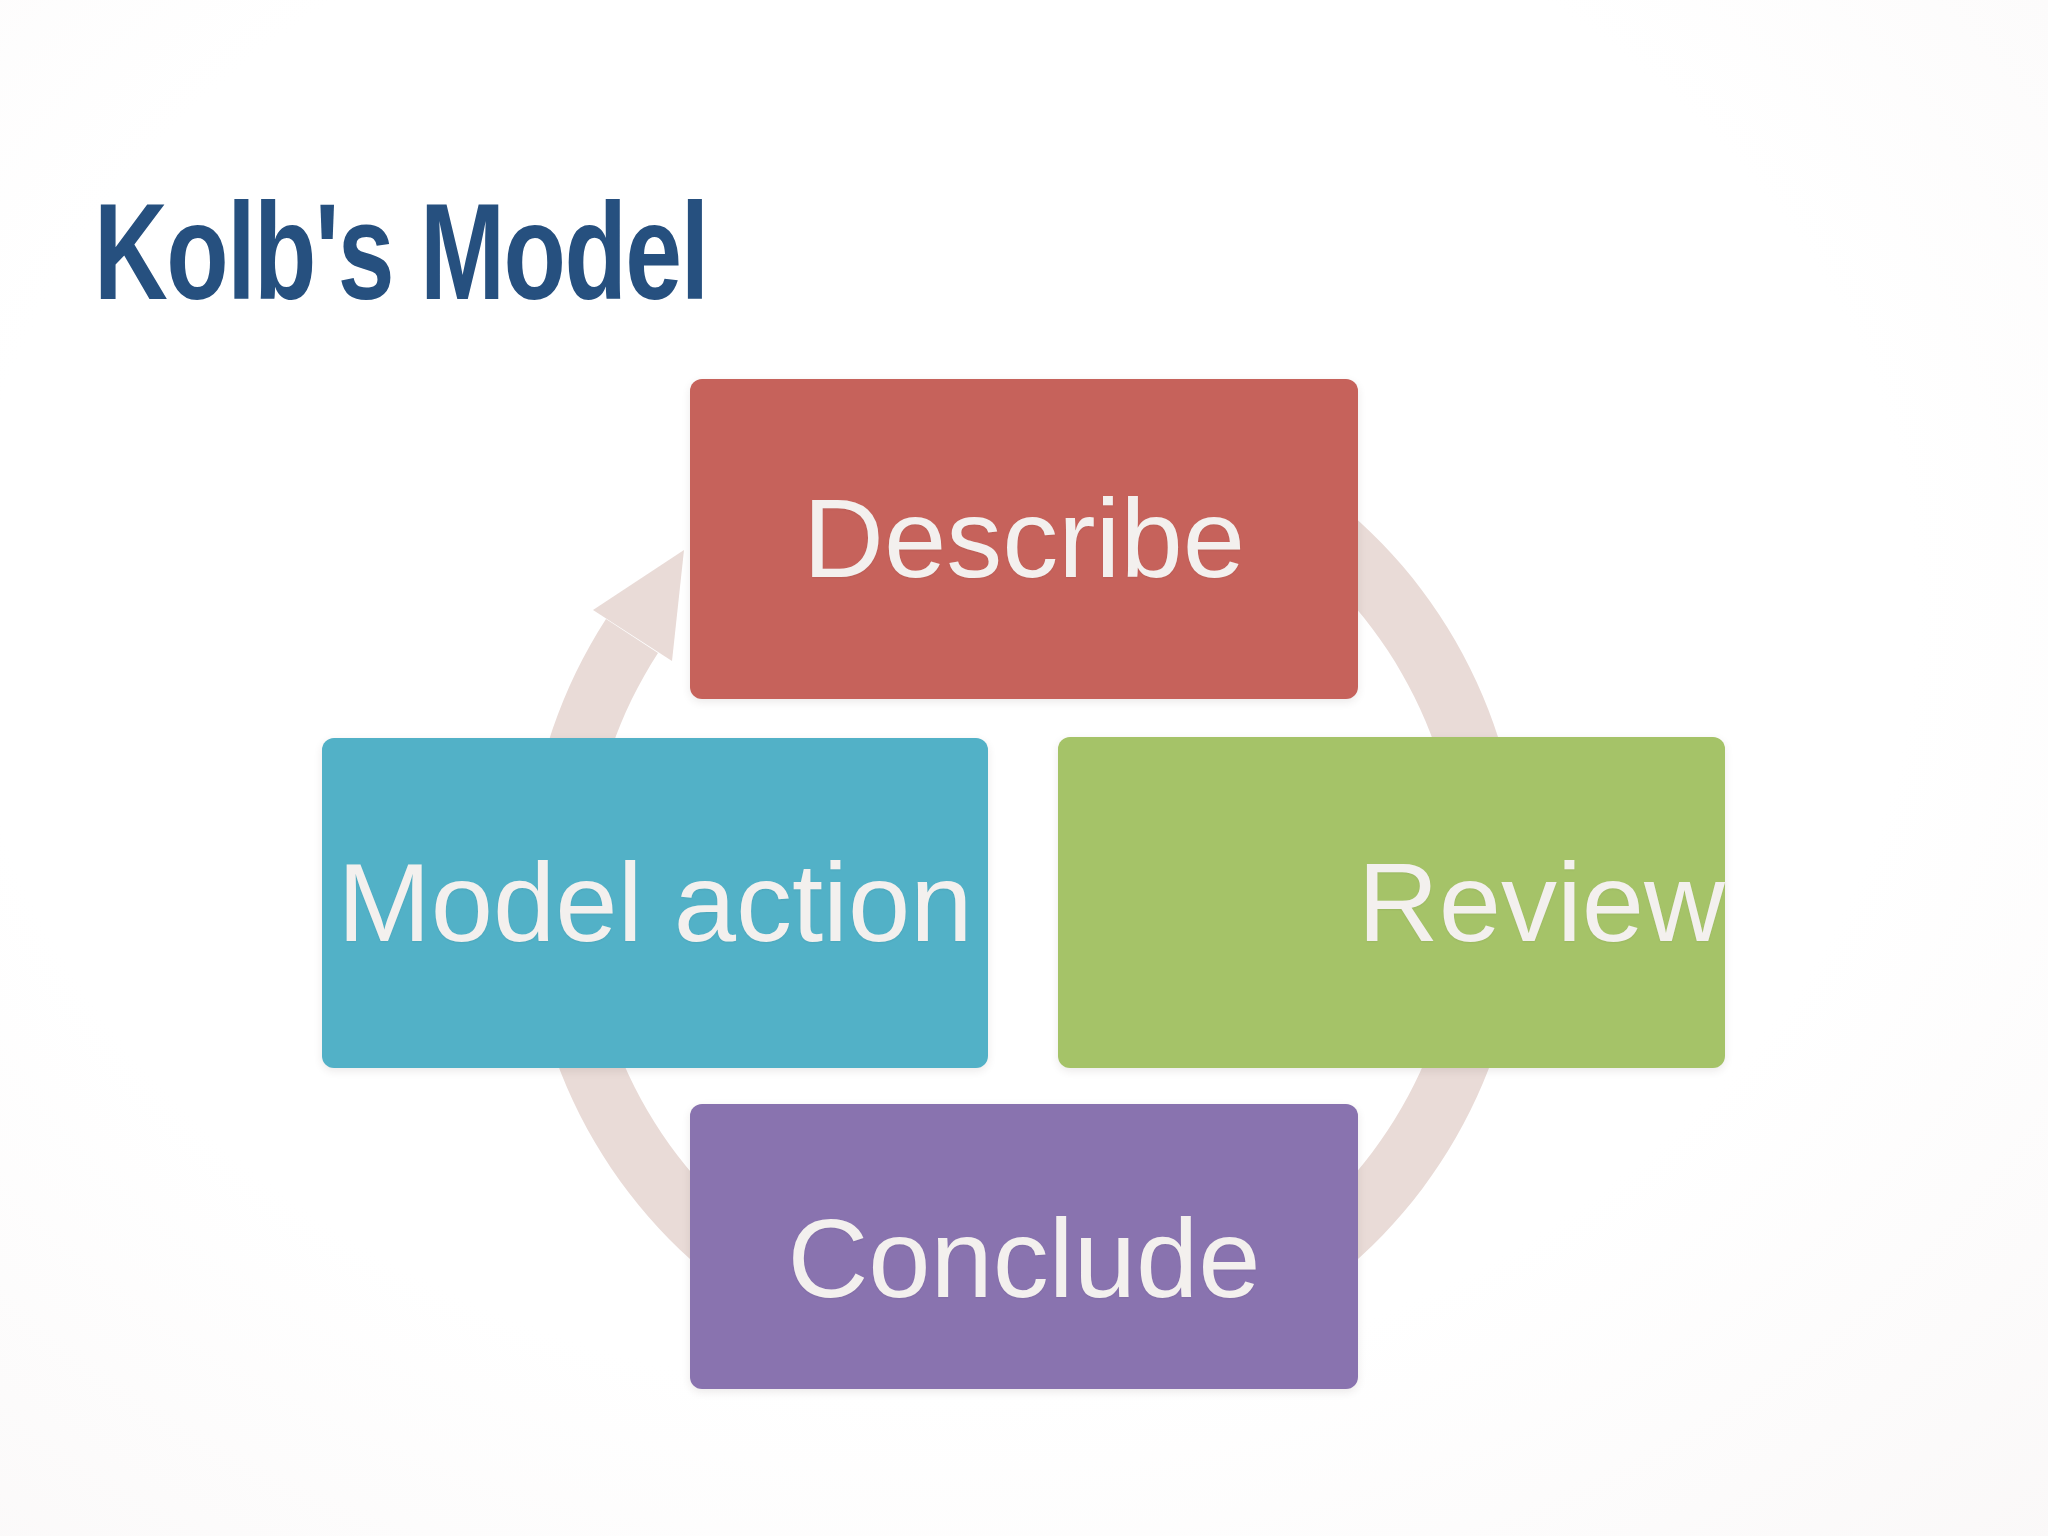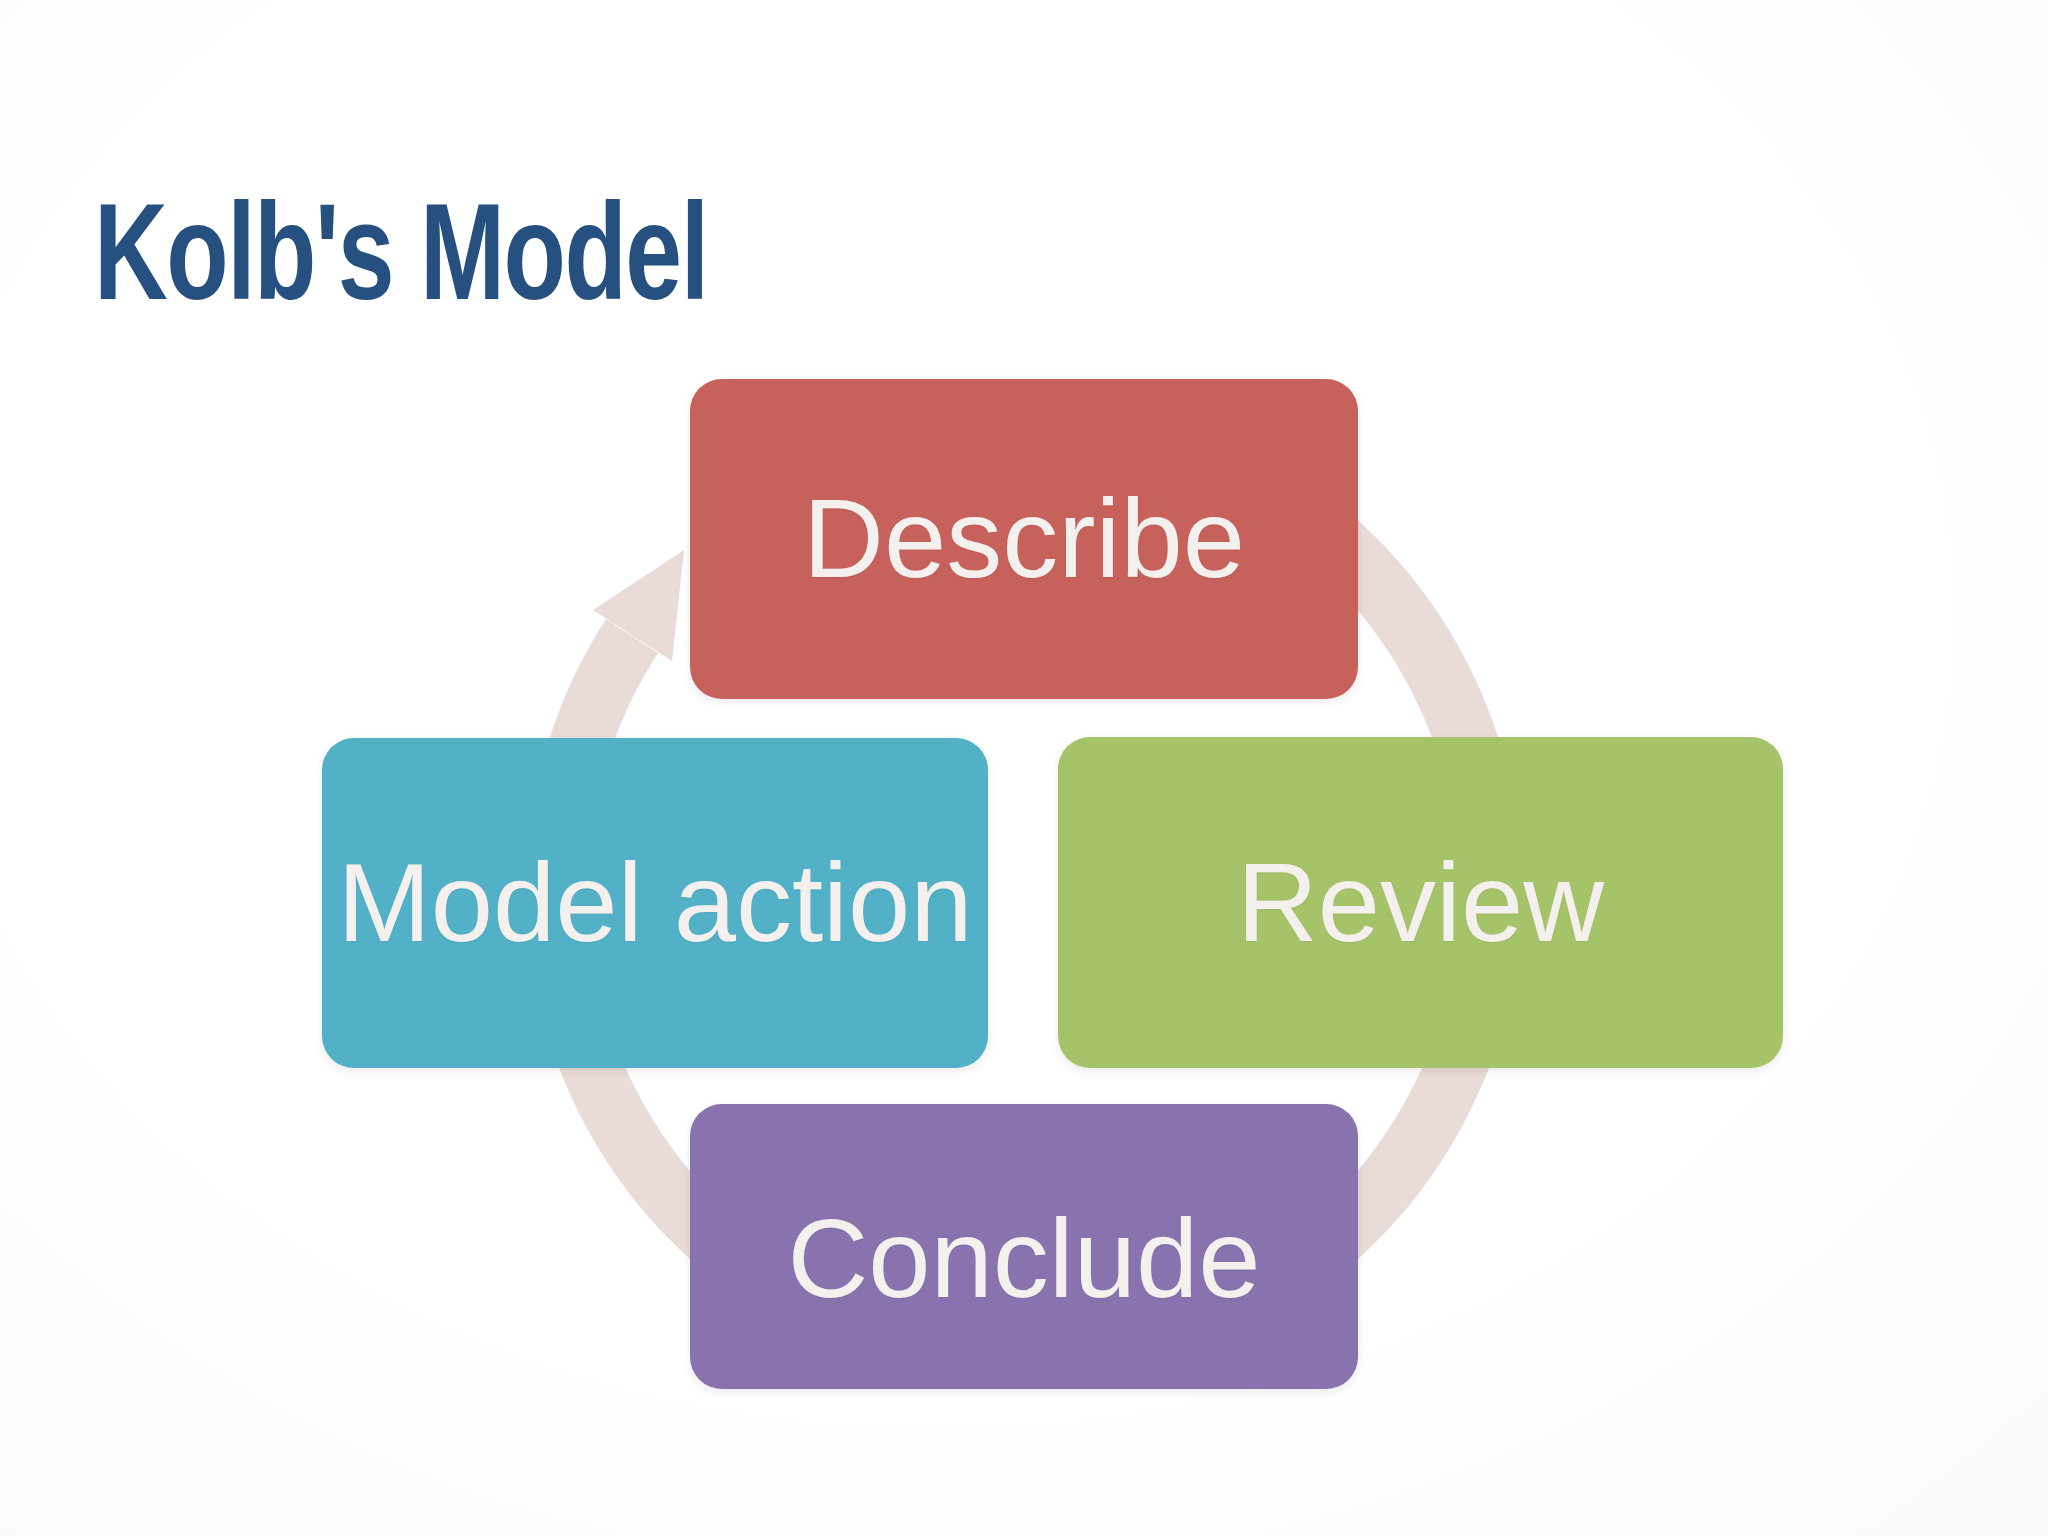--- a/index.html
+++ b/index.html
@@ -34,31 +34,31 @@
     left: 0;
     top: 0;
     width: 2048px;
     height: 1536px;
   }
   .step-box {
     position: absolute;
     display: flex;
     align-items: center;
     justify-content: center;
-    border-radius: 32px;
+    border-radius: 12px;
     box-shadow: 0 3px 8px rgba(60, 40, 40, 0.10);
   }
   .step-box .step-label {
     font-size: 112px;
     line-height: 1;
     white-space: nowrap;
     text-shadow: 0 1px 2px rgba(0,0,0,0.06);
   }
   .step-top    { left: 690px;  top: 379px;  width: 668px; height: 320px; }
-  .step-right  { left: 1058px; top: 737px;  width: 725px; height: 331px; }
+  .step-right  { left: 1058px; top: 737px;  width: 667px; height: 331px; justify-content: flex-end; }
   .step-left   { left: 322px;  top: 738px;  width: 666px; height: 330px; }
   .step-bottom { left: 690px;  top: 1104px; width: 668px; height: 285px; }
   .step-bottom .step-label { padding-top: 24px; }
 </style>
 </head>
 <body>
 
 <div class="slide">
 
   <h1 class="slide-title" style="color: rgb(38, 80, 127);">Kolb's Model</h1>

